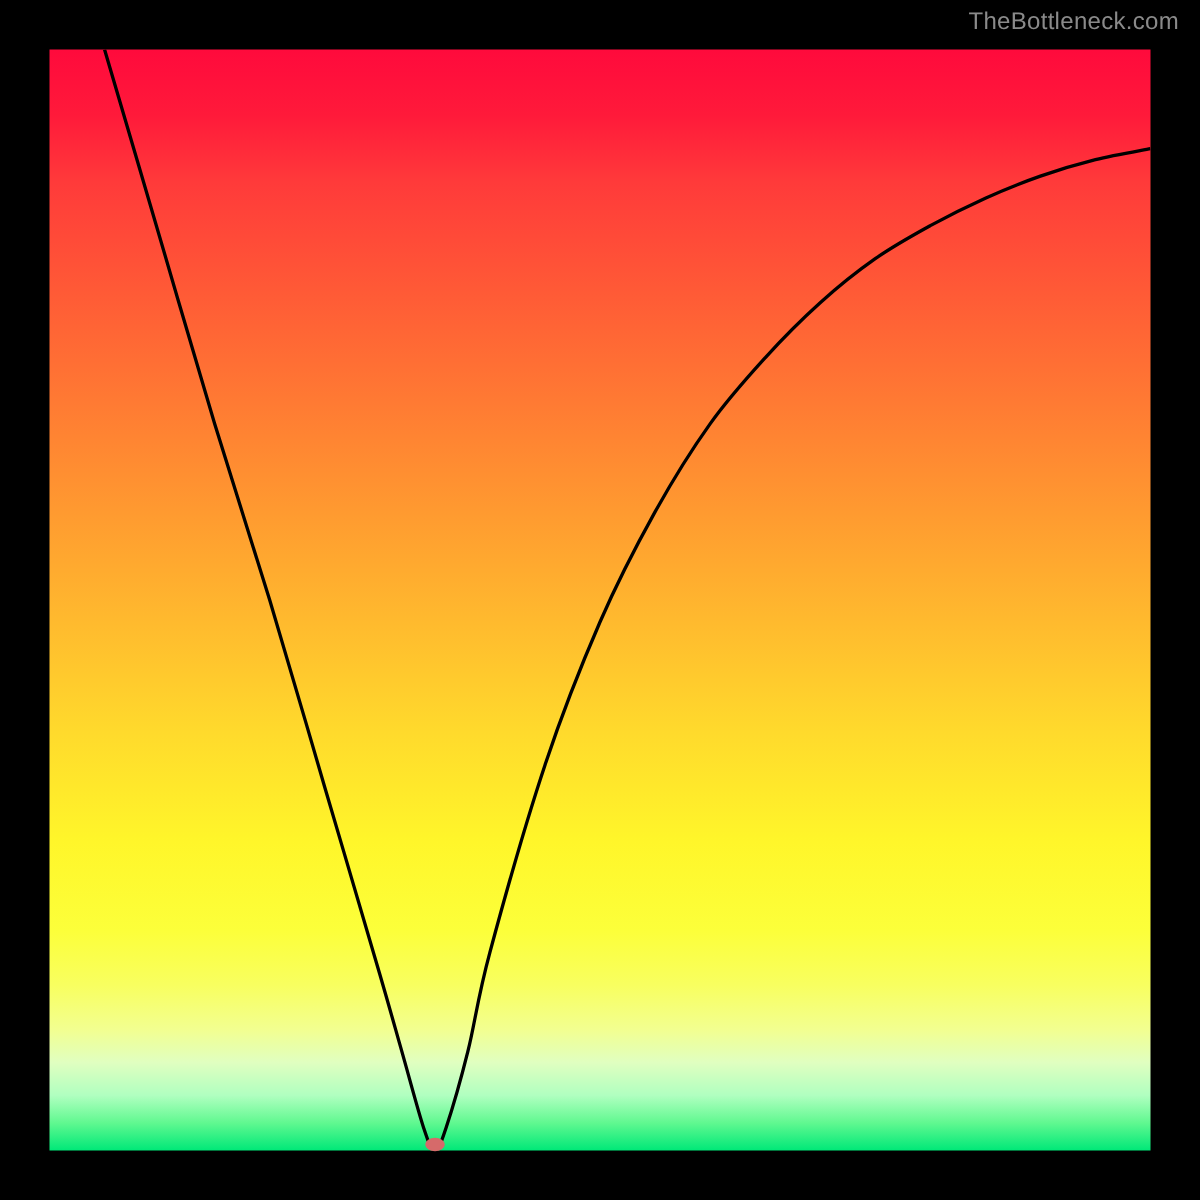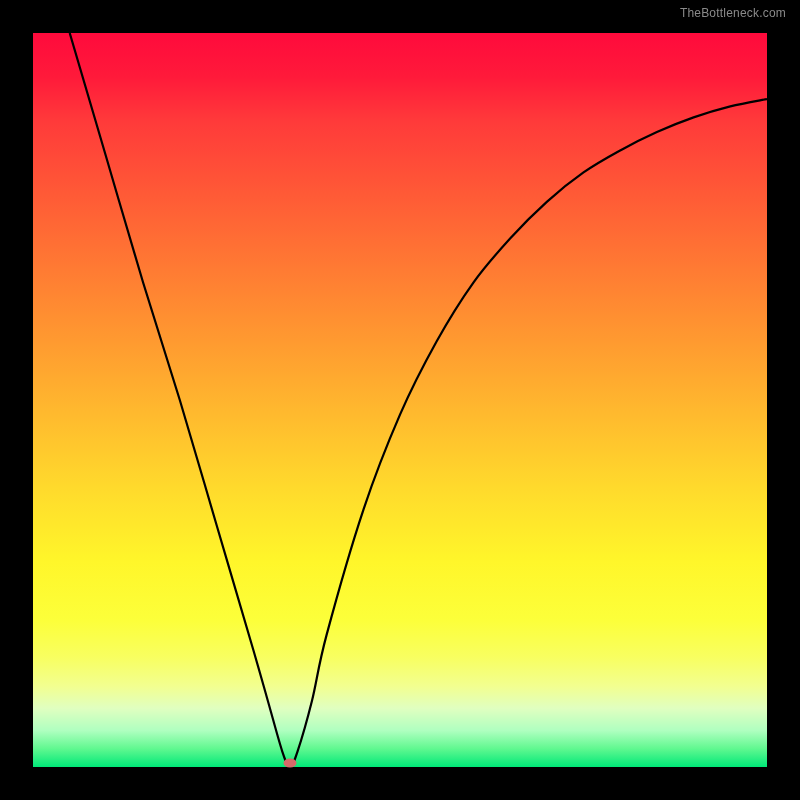--- a/index.html
+++ b/index.html
@@ -55,21 +55,21 @@
     height: 9px;
     background: #d66a6a;
     border-radius: 50%;
     transform: translate(-50%, -50%);
   }
   .watermark {
     position: absolute;
     top: 6px;
     right: 14px;
     color: #8a8a8a;
-    font-size: 12px;
+    font-size: 16px;
     letter-spacing: 0.2px;
     font-weight: 400;
   }
 </style>
 </head>
 <body>
 
 <div class="plot-area">
   <svg class="curve" viewBox="0 0 734 734" preserveAspectRatio="none">
     <path id="curve-path" d="M 36.7 0 C 42.82 20.80, 61.17 83.19, 73.40 124.78 C 85.63 166.37, 97.87 209.19, 110.10 249.56 C 122.33 289.93, 134.57 326.63, 146.80 367.00 C 159.03 407.37, 171.27 450.19, 183.50 491.78 C 195.73 533.37, 211.64 587.20, 220.20 616.56 C 228.76 645.92, 229.99 650.81, 234.88 667.94 C 239.77 685.07, 245.89 708.31, 249.56 719.32 C 253.23 730.33, 254.45 734.00, 256.90 734.00 C 259.35 734.00, 260.57 730.33, 264.24 719.32 C 267.91 708.31, 274.03 687.51, 278.92 667.94 C 283.81 648.37, 285.04 633.69, 293.60 601.88 C 302.16 570.07, 318.07 513.80, 330.30 477.10 C 342.53 440.40, 354.77 409.82, 367.00 381.68 C 379.23 353.54, 391.47 330.30, 403.70 308.28 C 415.93 286.26, 428.17 266.69, 440.40 249.56 C 452.63 232.43, 464.87 218.98, 477.10 205.52 C 489.33 192.06, 501.57 179.83, 513.80 168.82 C 526.03 157.81, 538.27 148.02, 550.50 139.46 C 562.73 130.90, 574.97 124.17, 587.20 117.44 C 599.43 110.71, 611.67 104.60, 623.90 99.09 C 636.13 93.59, 648.37 88.69, 660.60 84.41 C 672.83 80.13, 685.07 76.46, 697.30 73.40 C 709.53 70.34, 727.88 67.28, 734.00 66.06"></path>

